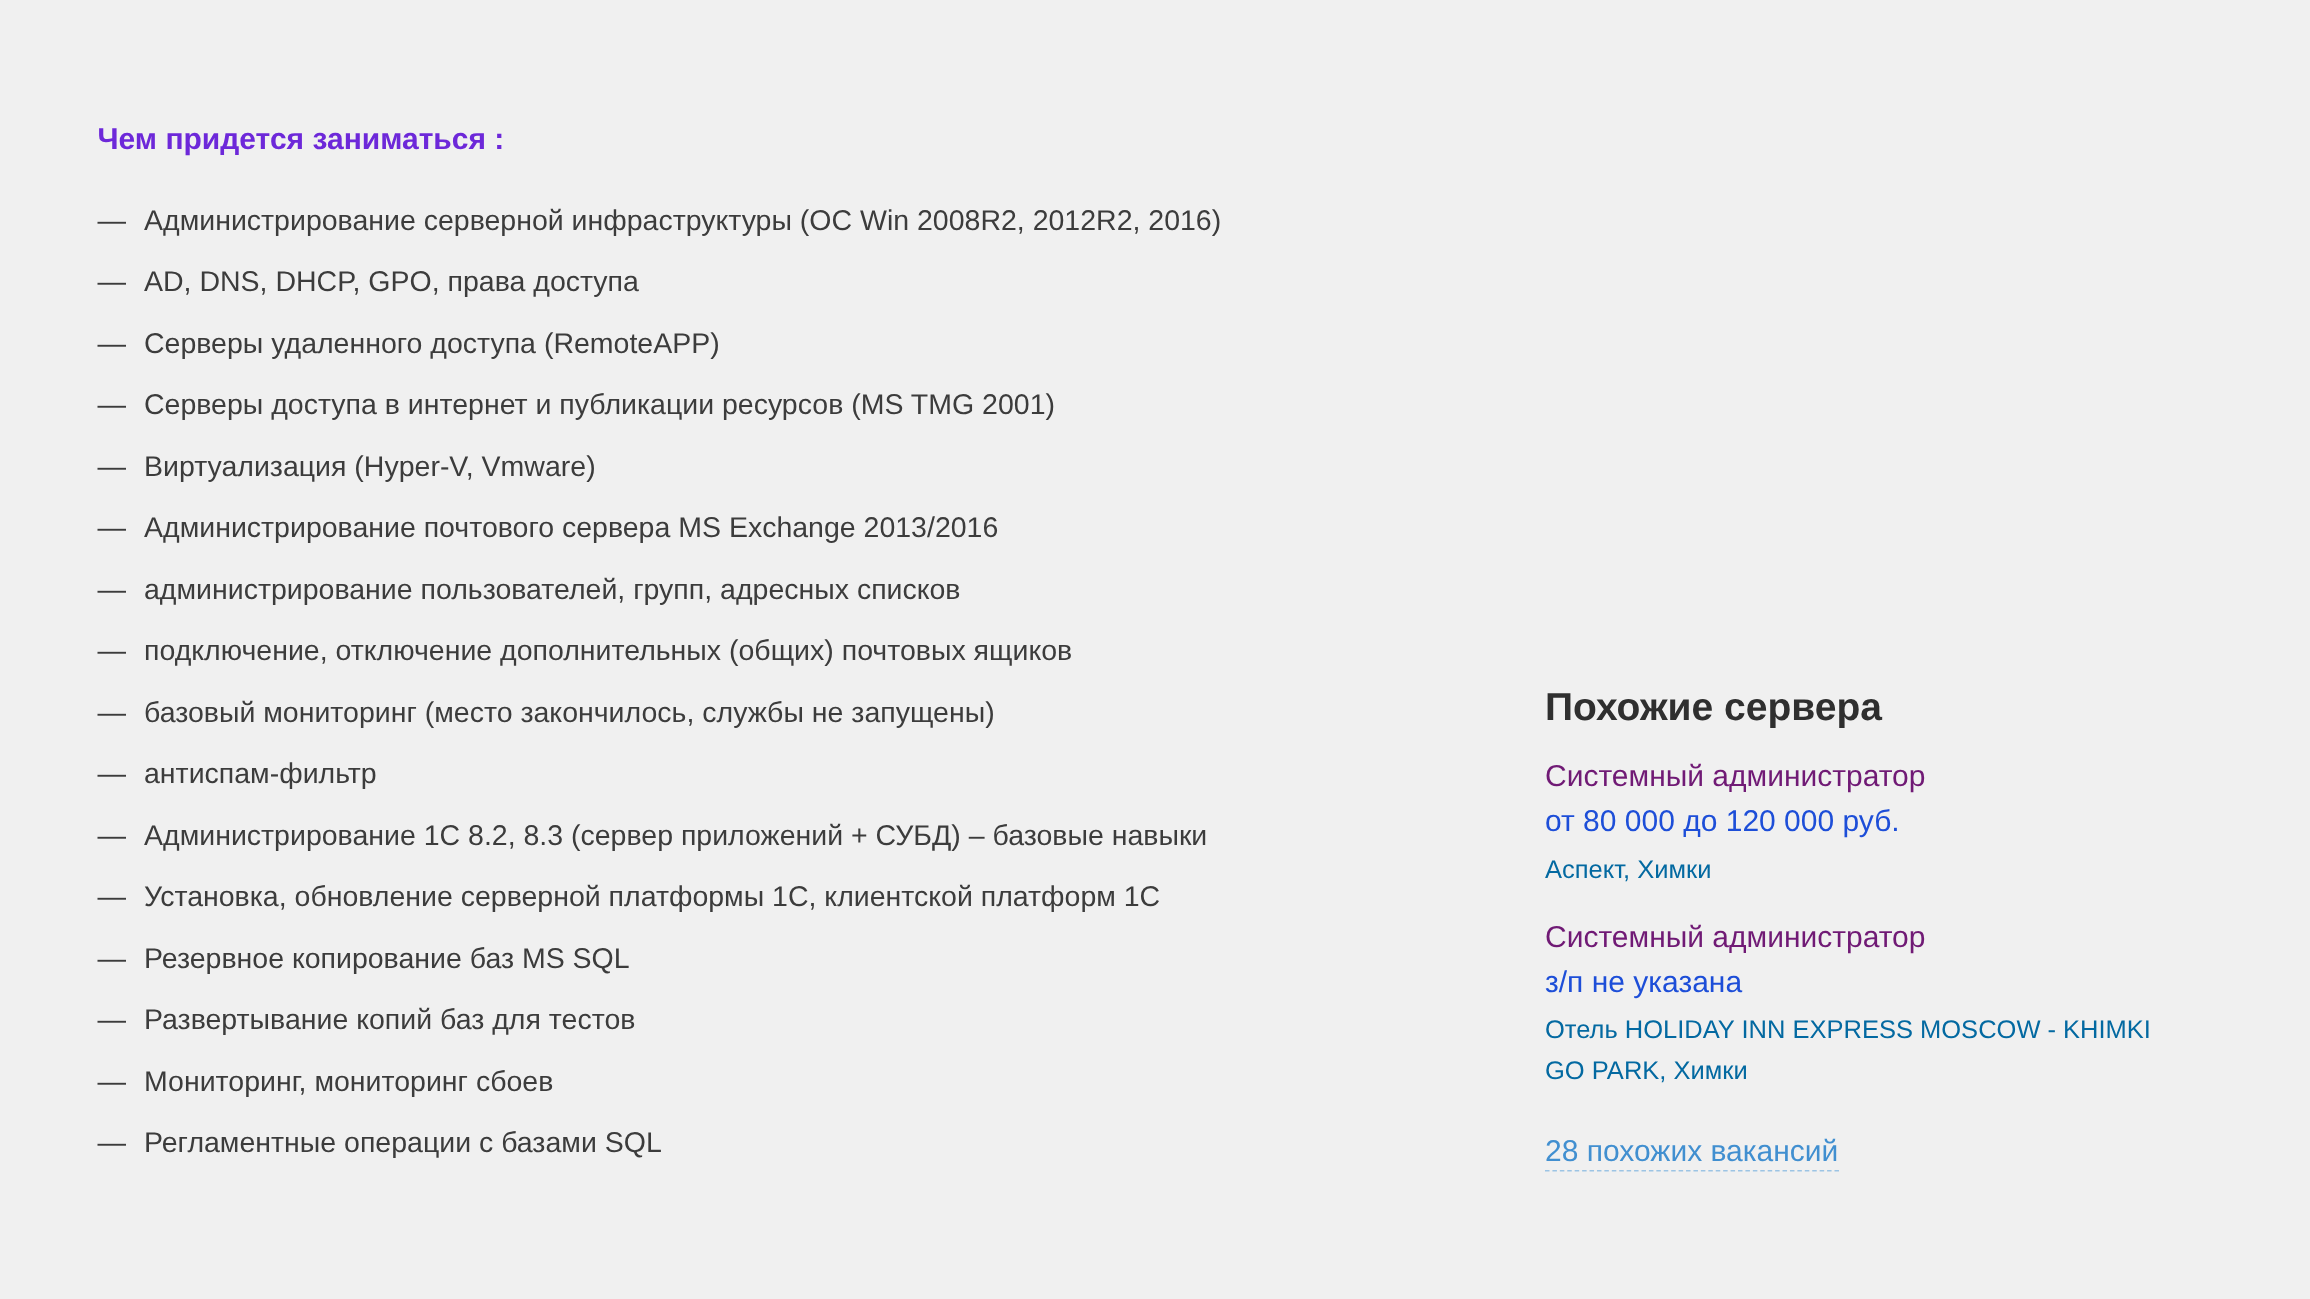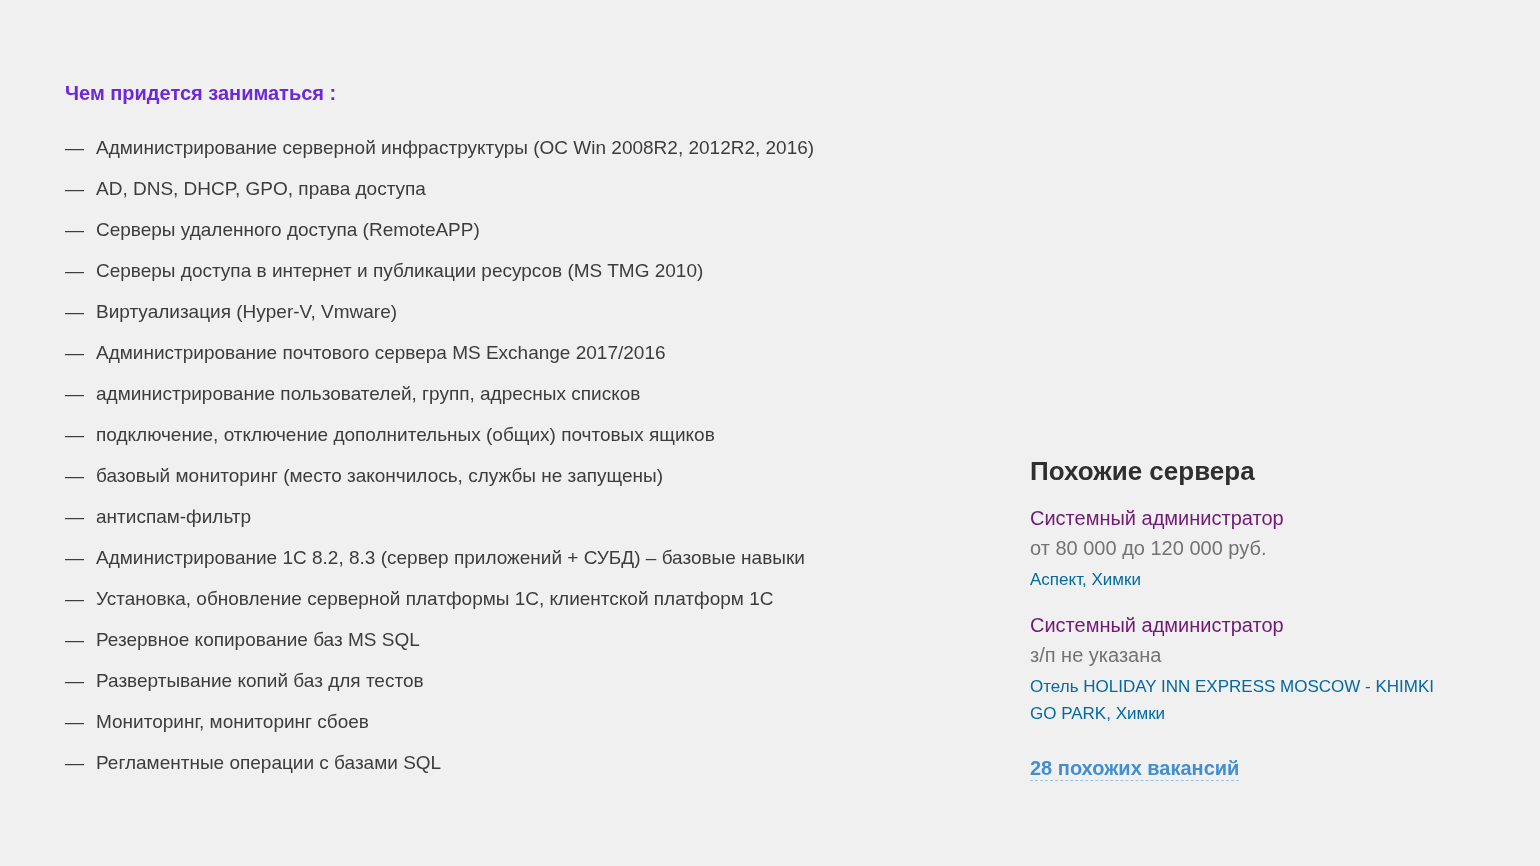--- a/index.html
+++ b/index.html
@@ -69,38 +69,37 @@
     display: block;
     font-size: 20px;
     line-height: 30px;
     color: #701a75;
     text-decoration: none;
     cursor: pointer;
   }
   .vacancy-salary {
     font-size: 20px;
     line-height: 30px;
-    color: #737373;
+    color: #1d4ed8;
   }
   .vacancy-company {
     font-size: 17px;
     line-height: 27px;
     color: #0369a1;
     margin-top: 3px;
   }
   .more-link {
     display: inline-block;
     margin-top: 12px;
     font-size: 20px;
     line-height: 24px;
     color: #418fd0;
     text-decoration: none;
     border-bottom: 1px dashed #9cc4e4;
     cursor: pointer;
-    font-weight: bold;
   }
 </style>
 </head>
 <body>
 
 <main class="duties">
   <h2 class="duties-title">Чем придется заниматься :</h2>
   <ul class="duties-list">
     <li>
         <span class="dash">—</span>
@@ -109,29 +108,29 @@
     <li>
         <span class="dash">—</span>
         <span>AD, DNS, DHCP, GPO, права доступа</span>
       </li>
     <li>
         <span class="dash">—</span>
         <span>Серверы удаленного доступа (RemoteAPP)</span>
       </li>
     <li>
         <span class="dash">—</span>
-        <span>Серверы доступа в интернет и публикации ресурсов (MS TMG 2010)</span>
+        <span>Серверы доступа в интернет и публикации ресурсов (MS TMG 2001)</span>
       </li>
     <li>
         <span class="dash">—</span>
         <span>Виртуализация (Hyper-V, Vmware)</span>
       </li>
     <li>
         <span class="dash">—</span>
-        <span>Администрирование почтового сервера MS Exchange 2017/2016</span>
+        <span>Администрирование почтового сервера MS Exchange 2013/2016</span>
       </li>
     <li>
         <span class="dash">—</span>
         <span>администрирование пользователей, групп, адресных списков</span>
       </li>
     <li>
         <span class="dash">—</span>
         <span>подключение, отключение дополнительных (общих) почтовых ящиков</span>
       </li>
     <li>

